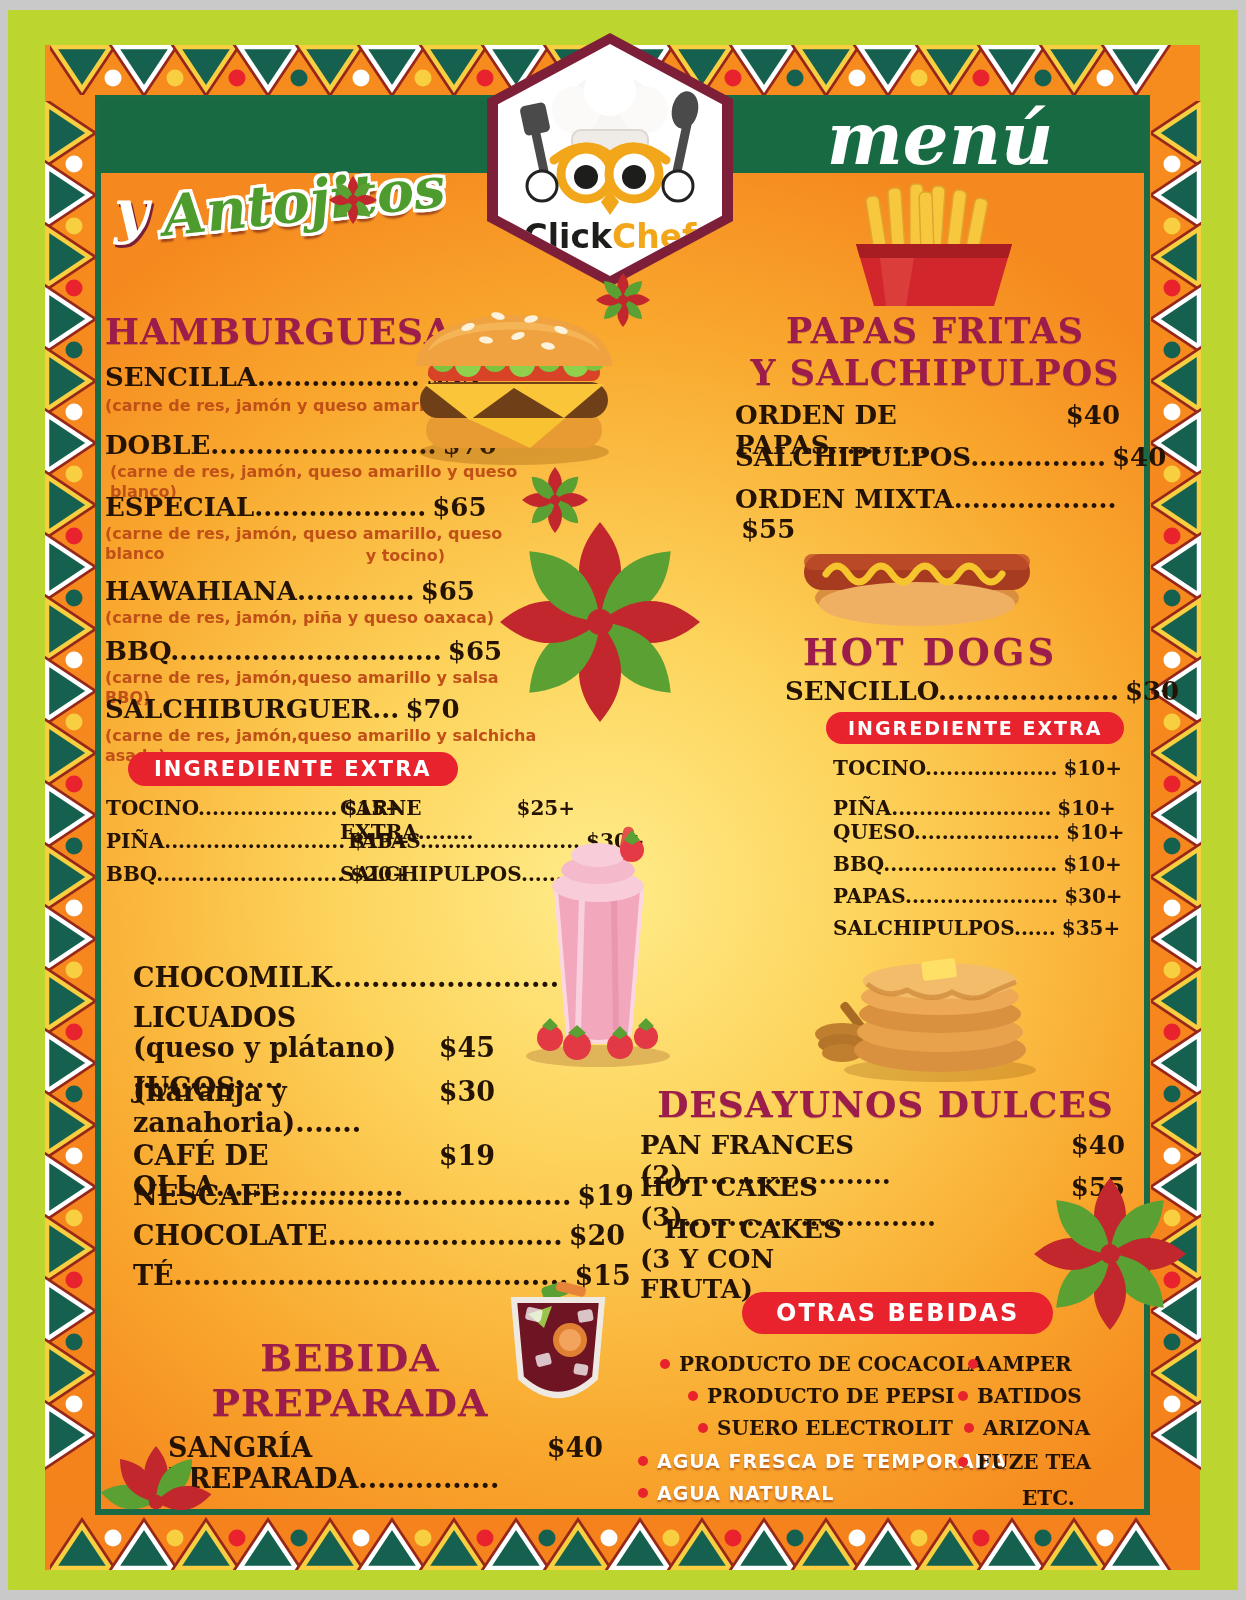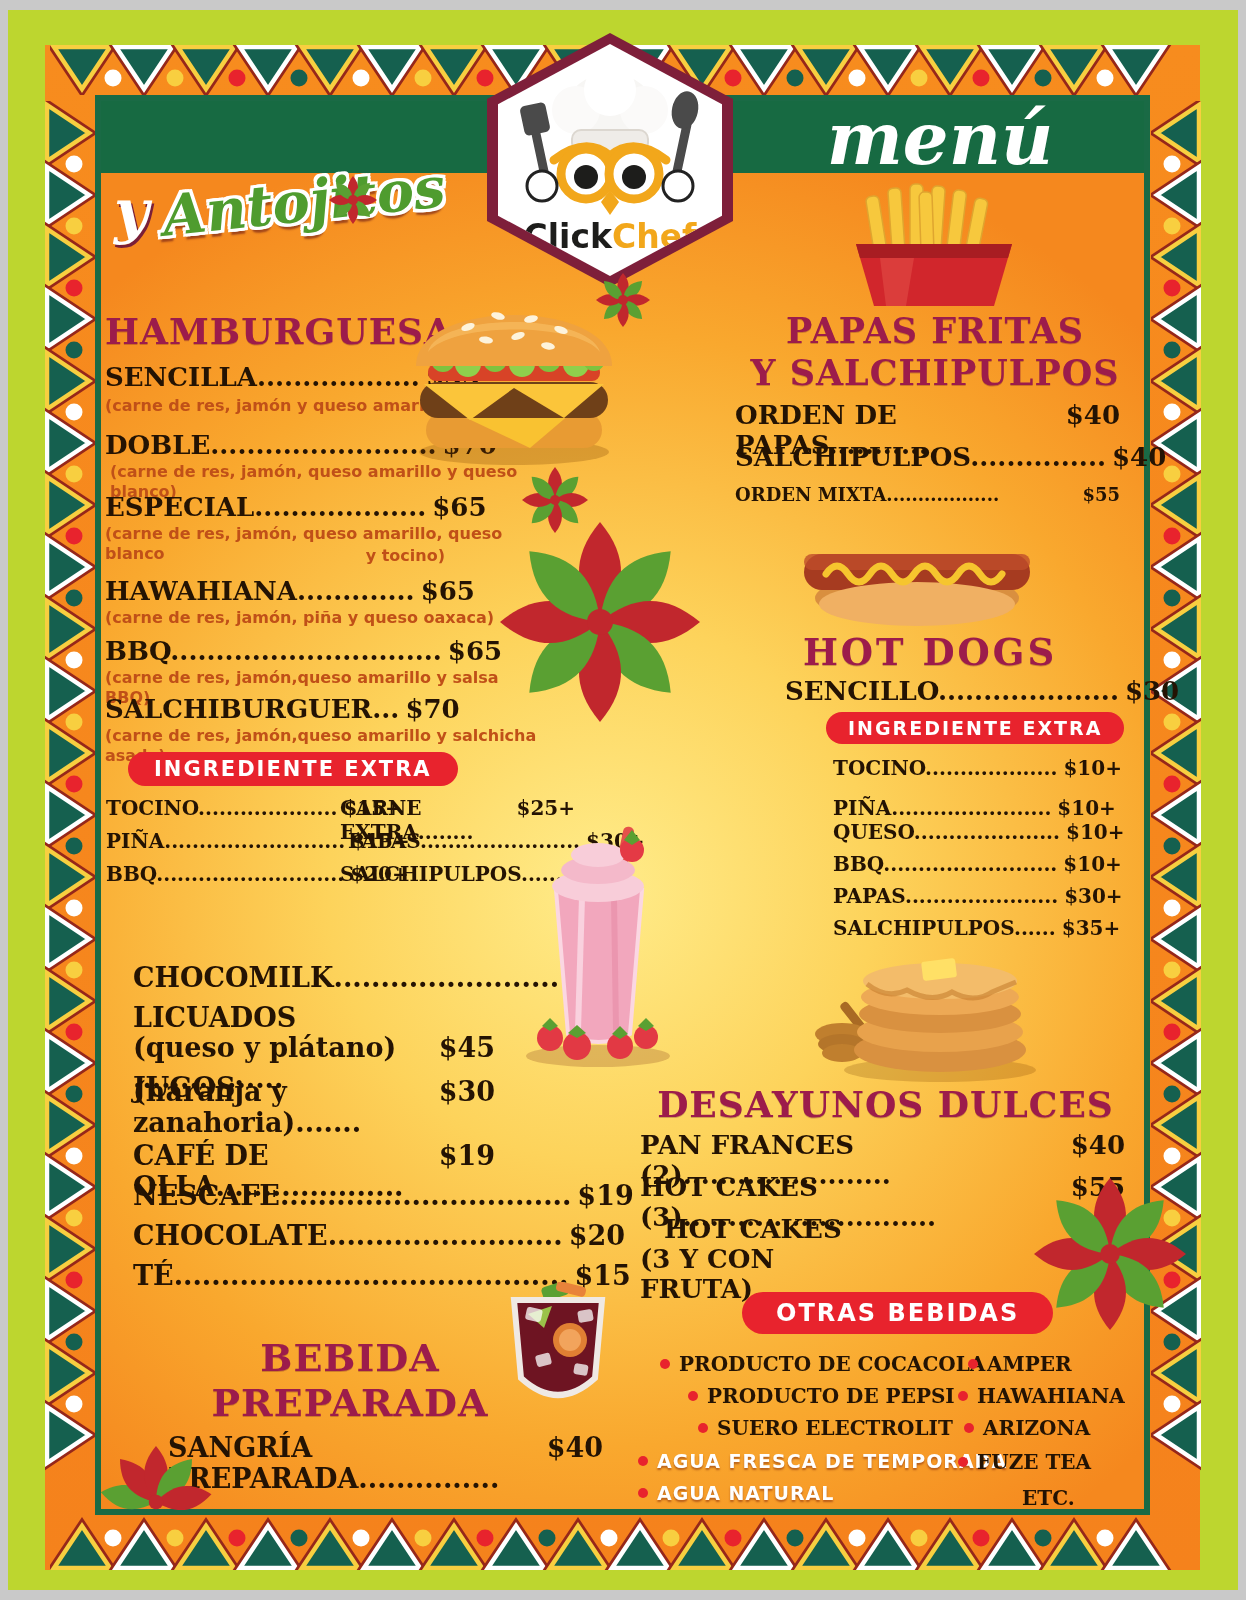--- a/index.html
+++ b/index.html
@@ -433,21 +433,21 @@
   <div class="abs maroon" style="left:690px;top:310px;width:490px;font-size:35px;">PAPAS FRITAS</div>
   <div class="abs maroon" style="left:690px;top:352px;width:490px;font-size:35px;">Y SALCHIPULPOS</div>
   <div class="abs row" style="left:735px;top:400px;width:385px;font-size:26px;">
       <span class="item-name">ORDEN DE PAPAS...........</span>
       <span class="price">$40</span>
     </div>
   <div class="abs row" style="left:735px;top:442px;width:385px;font-size:26px;">
       <span class="item-name">SALCHIPULPOS...............</span>
       <span class="price">$40</span>
     </div>
-  <div class="abs row" style="left:735px;top:484px;width:385px;font-size:18px;">
+  <div class="abs row" style="left:735px;top:484px;width:385px;font-size:26px;flex-direction:column;">
       <span class="item-name">ORDEN MIXTA..................</span>
       <span class="price">$55</span>
     </div>
 
   <div class="abs maroon" style="left:700px;top:630px;width:460px;font-size:37px;letter-spacing:3px;">HOT DOGS</div>
   <div class="abs row" style="left:785px;top:676px;width:305px;font-size:26px;">
       <span class="item-name">SENCILLO....................</span>
       <span class="price">$30</span>
     </div>
   <div class="abs pill" style="left:826px;top:712px;font-size:19px;padding:5px 22px;">INGREDIENTE EXTRA</div>
@@ -511,21 +511,21 @@
   <div class="abs bullet-row" style="left:638px;top:1482px;">
       <span class="bdot"></span>
       <span class="bullet-white">AGUA NATURAL</span>
     </div>
   <div class="abs bullet-row" style="left:968px;top:1352px;">
       <span class="bdot"></span>
       <span class="bullet-dark">AMPER</span>
     </div>
   <div class="abs bullet-row" style="left:958px;top:1384px;">
       <span class="bdot"></span>
-      <span class="bullet-dark">HAWAHIANA</span>
+      <span class="bullet-dark">BATIDOS</span>
     </div>
   <div class="abs bullet-row" style="left:964px;top:1416px;">
       <span class="bdot"></span>
       <span class="bullet-dark">ARIZONA</span>
     </div>
   <div class="abs bullet-row" style="left:958px;top:1450px;">
       <span class="bdot"></span>
       <span class="bullet-dark">FUZE TEA</span>
     </div>
   <div class="abs bullet-dark" style="left:1022px;top:1486px;">ETC.</div>

